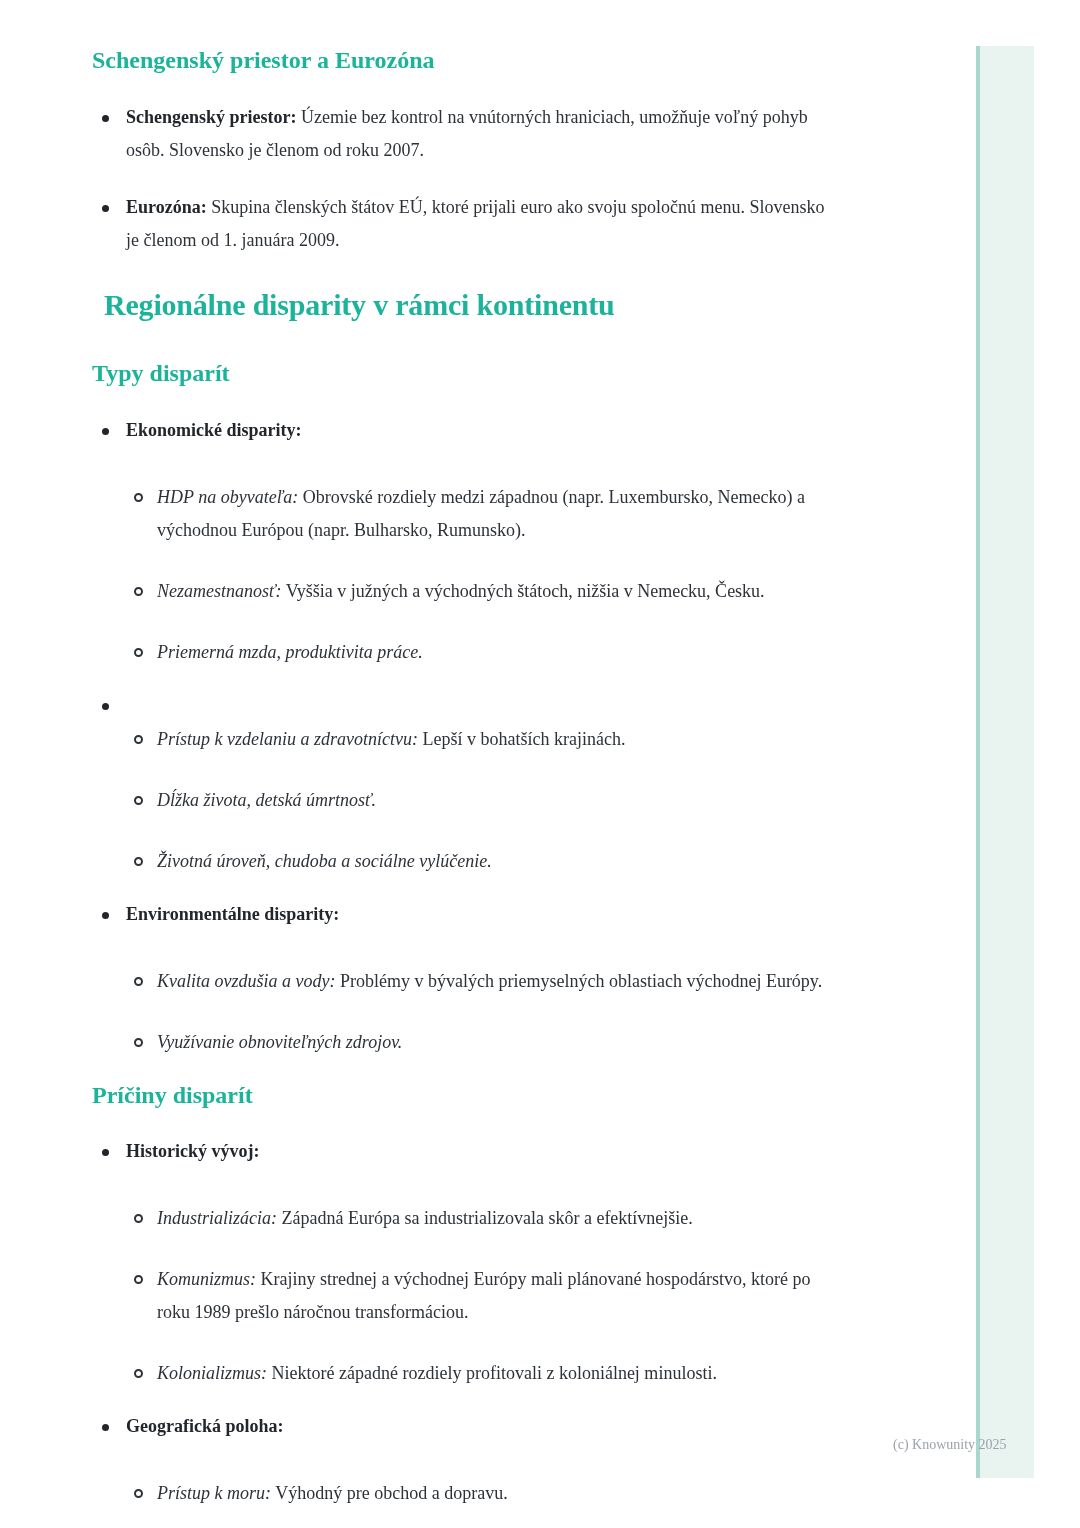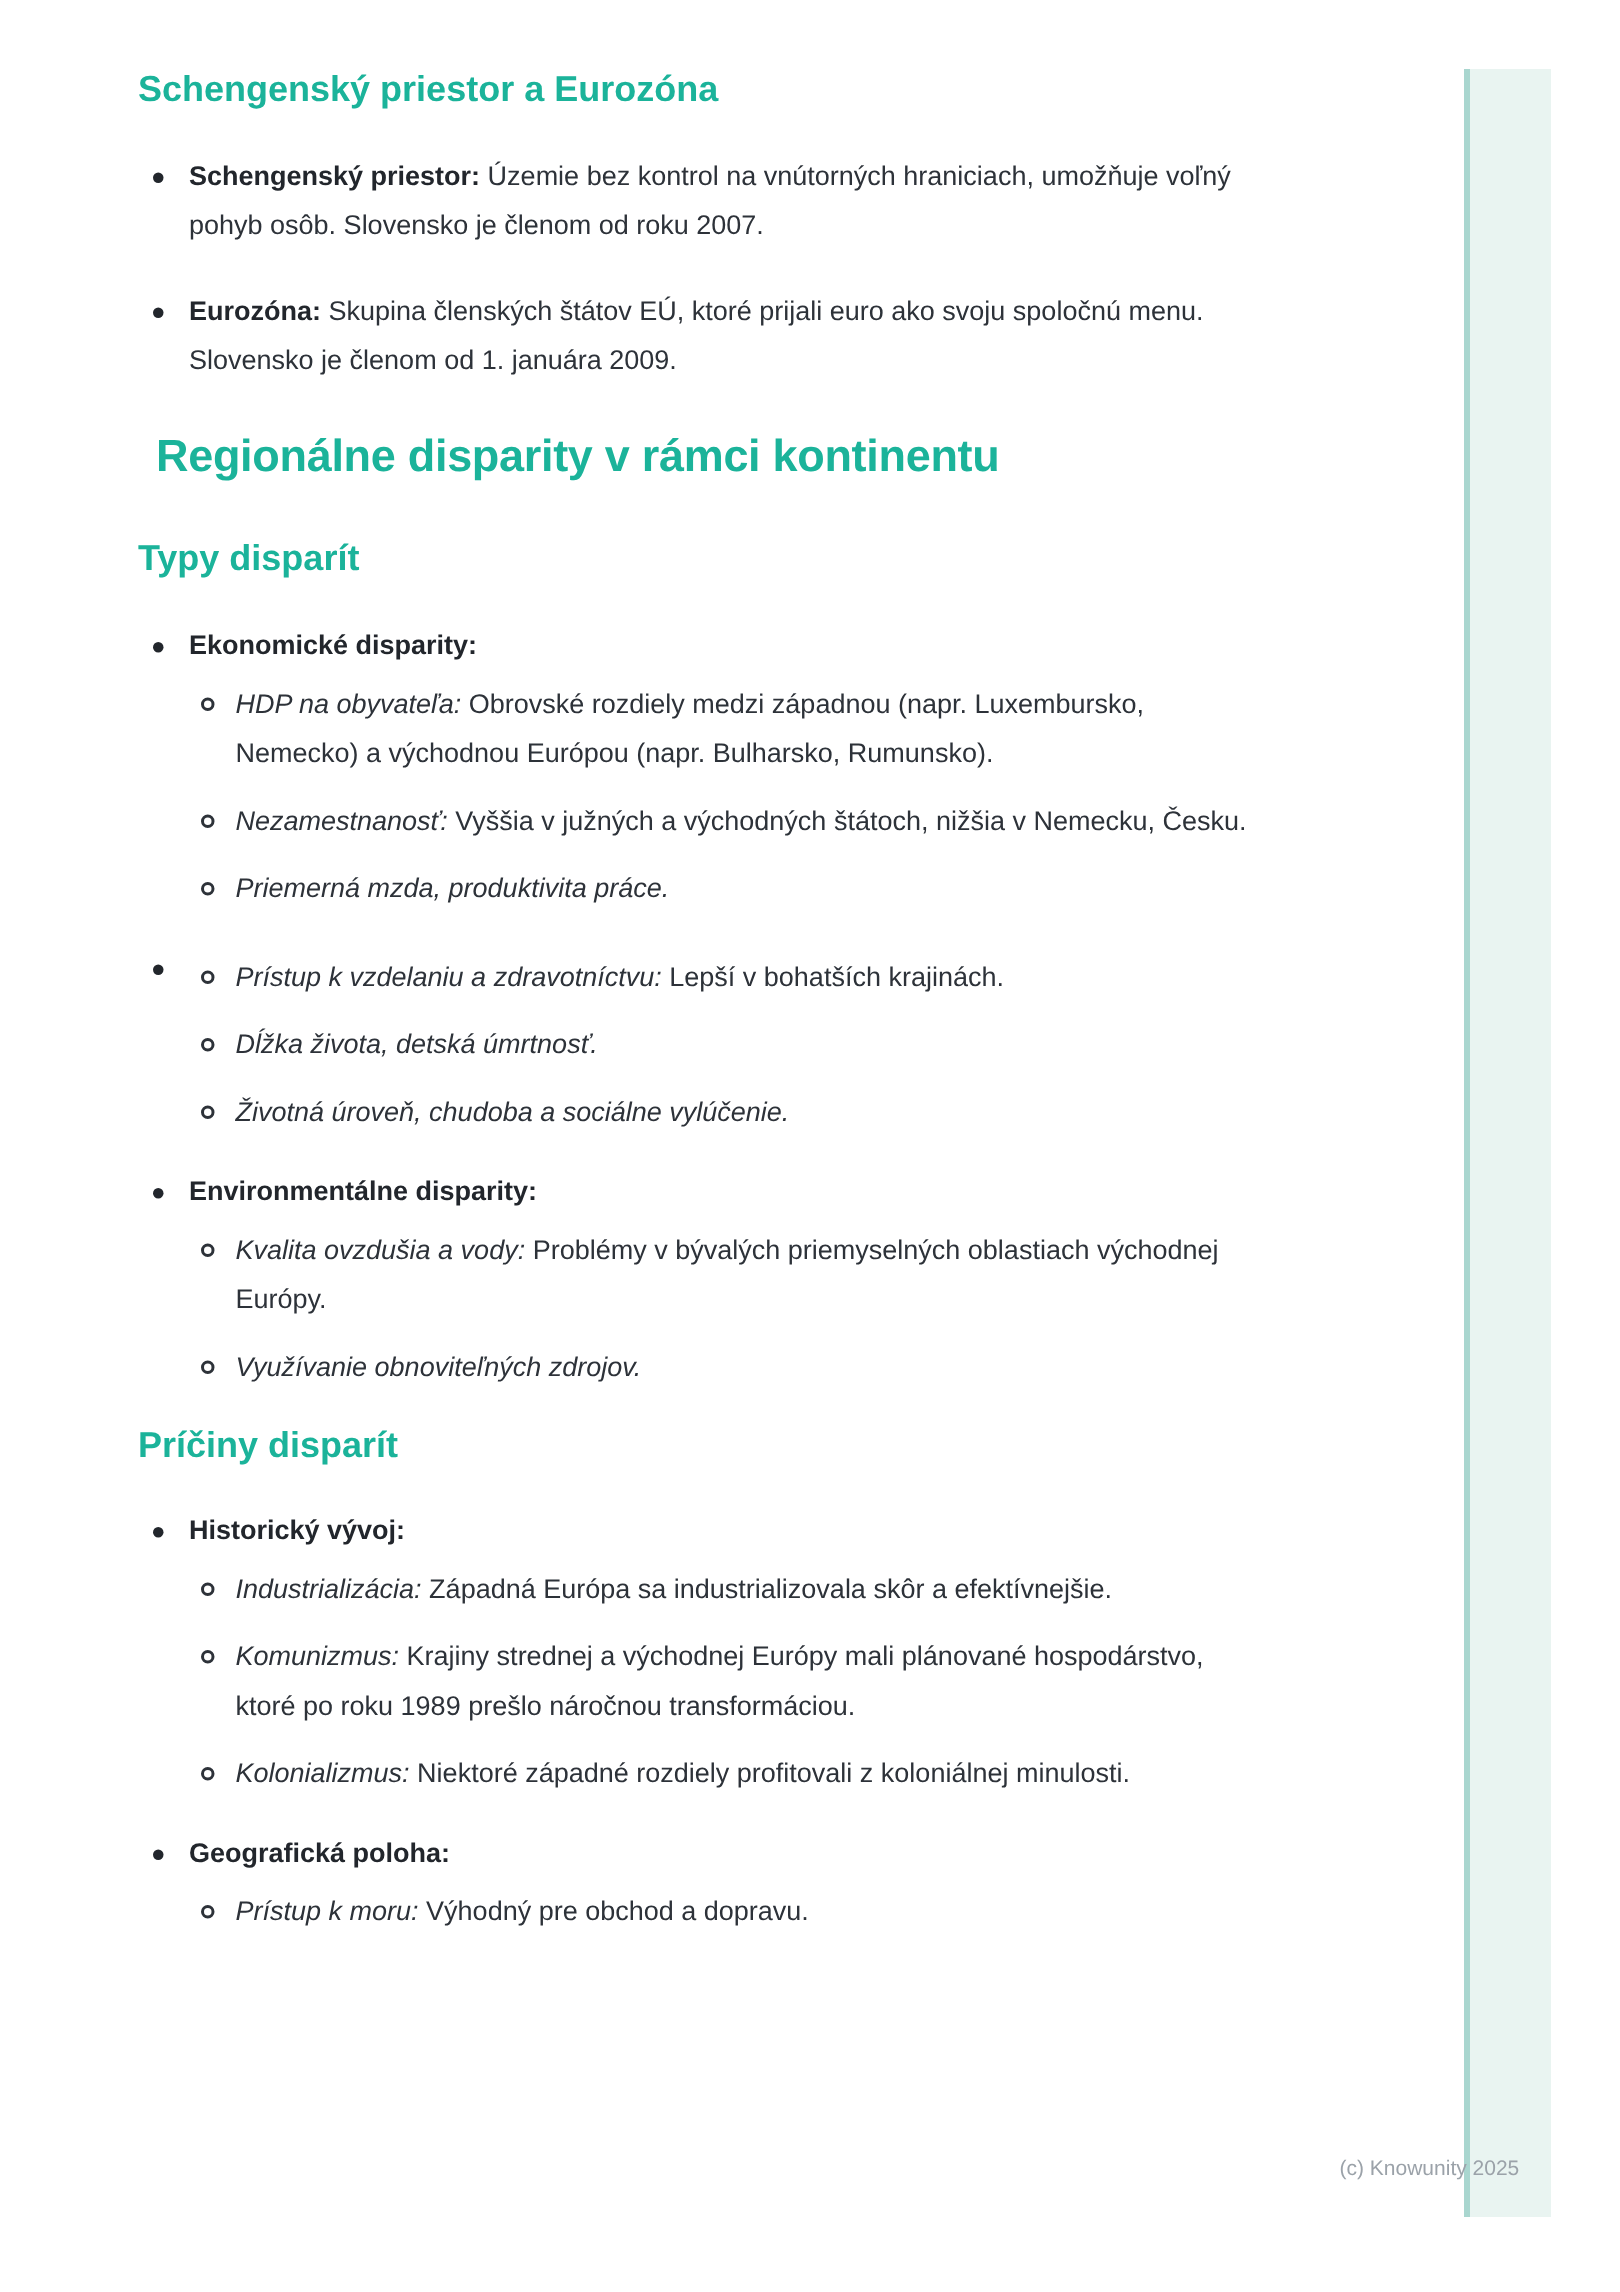--- a/index.html
+++ b/index.html
@@ -11,21 +11,21 @@
     --bar-edge:#a9d6cf;
     --page-bg:#ffffff;
   }
   *{box-sizing:border-box;}
   html,body{margin:0;padding:0;}
   body{
     width:1080px;height:1528px;background:var(--page-bg);
     font-family:"Liberation Sans", sans-serif;
     overflow:hidden;position:relative;
   }
-  .page{position:relative;width:1020px;height:1528px;background:var(--page-bg);}
+  .page{position:relative;width:1020px;height:1528px;background:var(--page-bg);font-family:Liberation Serif, serif;}
   .edge-bar{
     position:absolute;left:976px;top:46px;width:58px;height:1432px;
     background:var(--bar-fill);border-left:4px solid var(--bar-edge);
     z-index:1;
   }
   .watermark{
     position:absolute;left:893px;top:1437px;z-index:2;
     font-size:14px;color:var(--muted);white-space:nowrap;
   }
   .content{position:absolute;left:92px;top:46px;width:740px;z-index:3;}
@@ -41,21 +41,21 @@
   .line{margin:0;font-size:18px;line-height:33px;color:var(--ink);}
   .lead1{font-weight:700;color:var(--ink-strong);}
   .ilead{font-style:italic;}
   .li1{position:relative;padding-left:34px;margin-bottom:20px;}
   .li1.plain{margin-bottom:24px;}
   .disc{
     position:absolute;left:10px;top:14px;width:7px;height:7px;
     border-radius:50%;background:var(--ink-strong);
   }
   .subs{padding-top:6px;}
-  .li2{position:relative;padding-left:31px;margin-bottom:12px;}
+  .li2{position:relative;padding-left:31px;margin-bottom:12px;margin-top:28px;}
   .ring{
     position:absolute;left:8px;top:12px;width:9px;height:9px;
     border:2px solid var(--ink);border-radius:50%;background:transparent;
   }
 </style>
 </head>
 <body>
 
 <div class="page">
 

